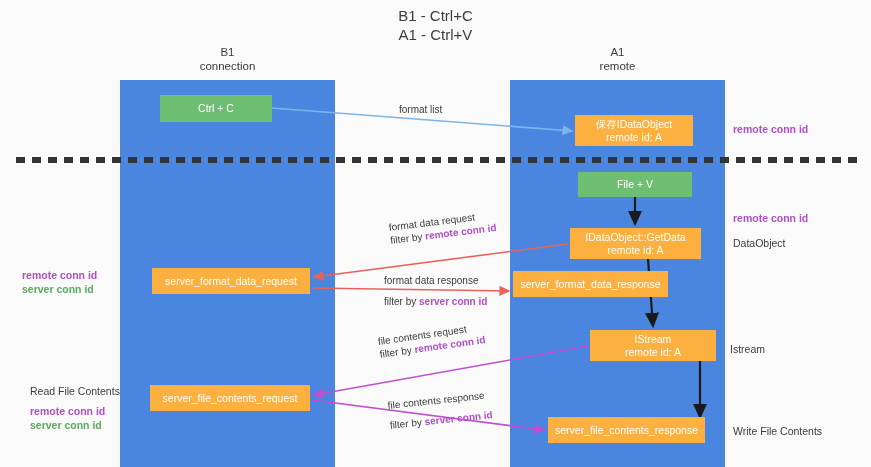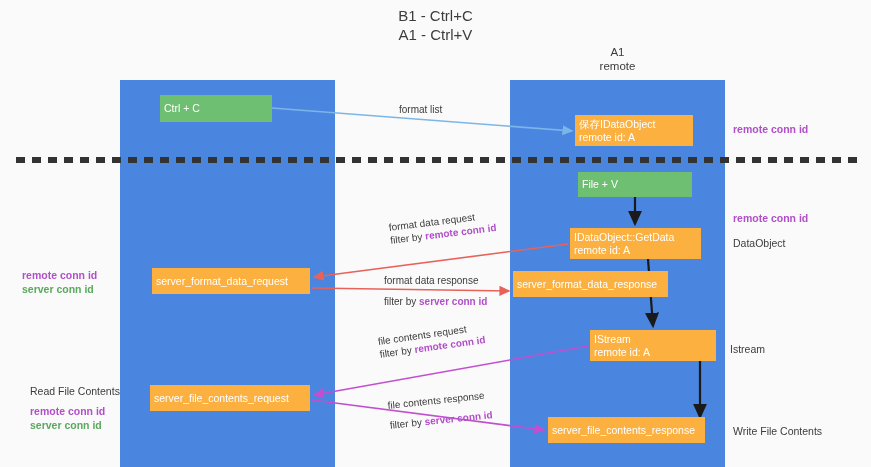--- a/index.html
+++ b/index.html
@@ -26,21 +26,21 @@
   .lane-head{
     position:absolute;text-align:center;font-size:11.5px;
     line-height:14px;color:#3c3c3c;white-space:pre;
   }
   #head-b1{left:120px;top:45px;width:215px;}
   #head-a1{left:510px;top:45px;width:215px;}
 
   
   .node{
     position:absolute;display:flex;flex-direction:column;
-    align-items:flex-start;justify-content:center;
+    align-items:center;justify-content:center;
     color:#ffffff;font-size:10.5px;line-height:13px;
     text-align:center;box-sizing:border-box;padding:2px 4px;
     white-space:nowrap;
   }
   .green{background:#6fbf73;}
   .orange{background:#fbb040;}
 
   #n-ctrlc{left:160px;top:95px;width:112px;height:27px;}
   #n-idataobject{left:575px;top:115px;width:118px;height:31px;}
   #n-ctrlv{left:578px;top:172px;width:114px;height:25px;}
@@ -82,20 +82,22 @@
 </head>
 <body>
 
 <div id="stage">
 
   <div class="lane" id="lane-b1"></div>
   <div class="lane" id="lane-a1"></div>
 
   <div id="title">B1 - Ctrl+C
 A1 - Ctrl+V</div>
+  <div class="lane-head" id="head-b1">B1
+connection</div>
   <div class="lane-head" id="head-a1">A1
 remote</div>
 
   <svg id="edges" viewBox="0 0 871 467">
     <defs>
       <marker id="ar-blue" markerWidth="7" markerHeight="7" refX="6" refY="3.2" orient="auto">
         <path d="M0,0 L7,3.2 L0,6.4 z" fill="#7cb5e8"></path>
       </marker>
       <marker id="ar-red" markerWidth="7" markerHeight="7" refX="6" refY="3.2" orient="auto">
         <path d="M0,0 L7,3.2 L0,6.4 z" fill="#e8625a"></path>

